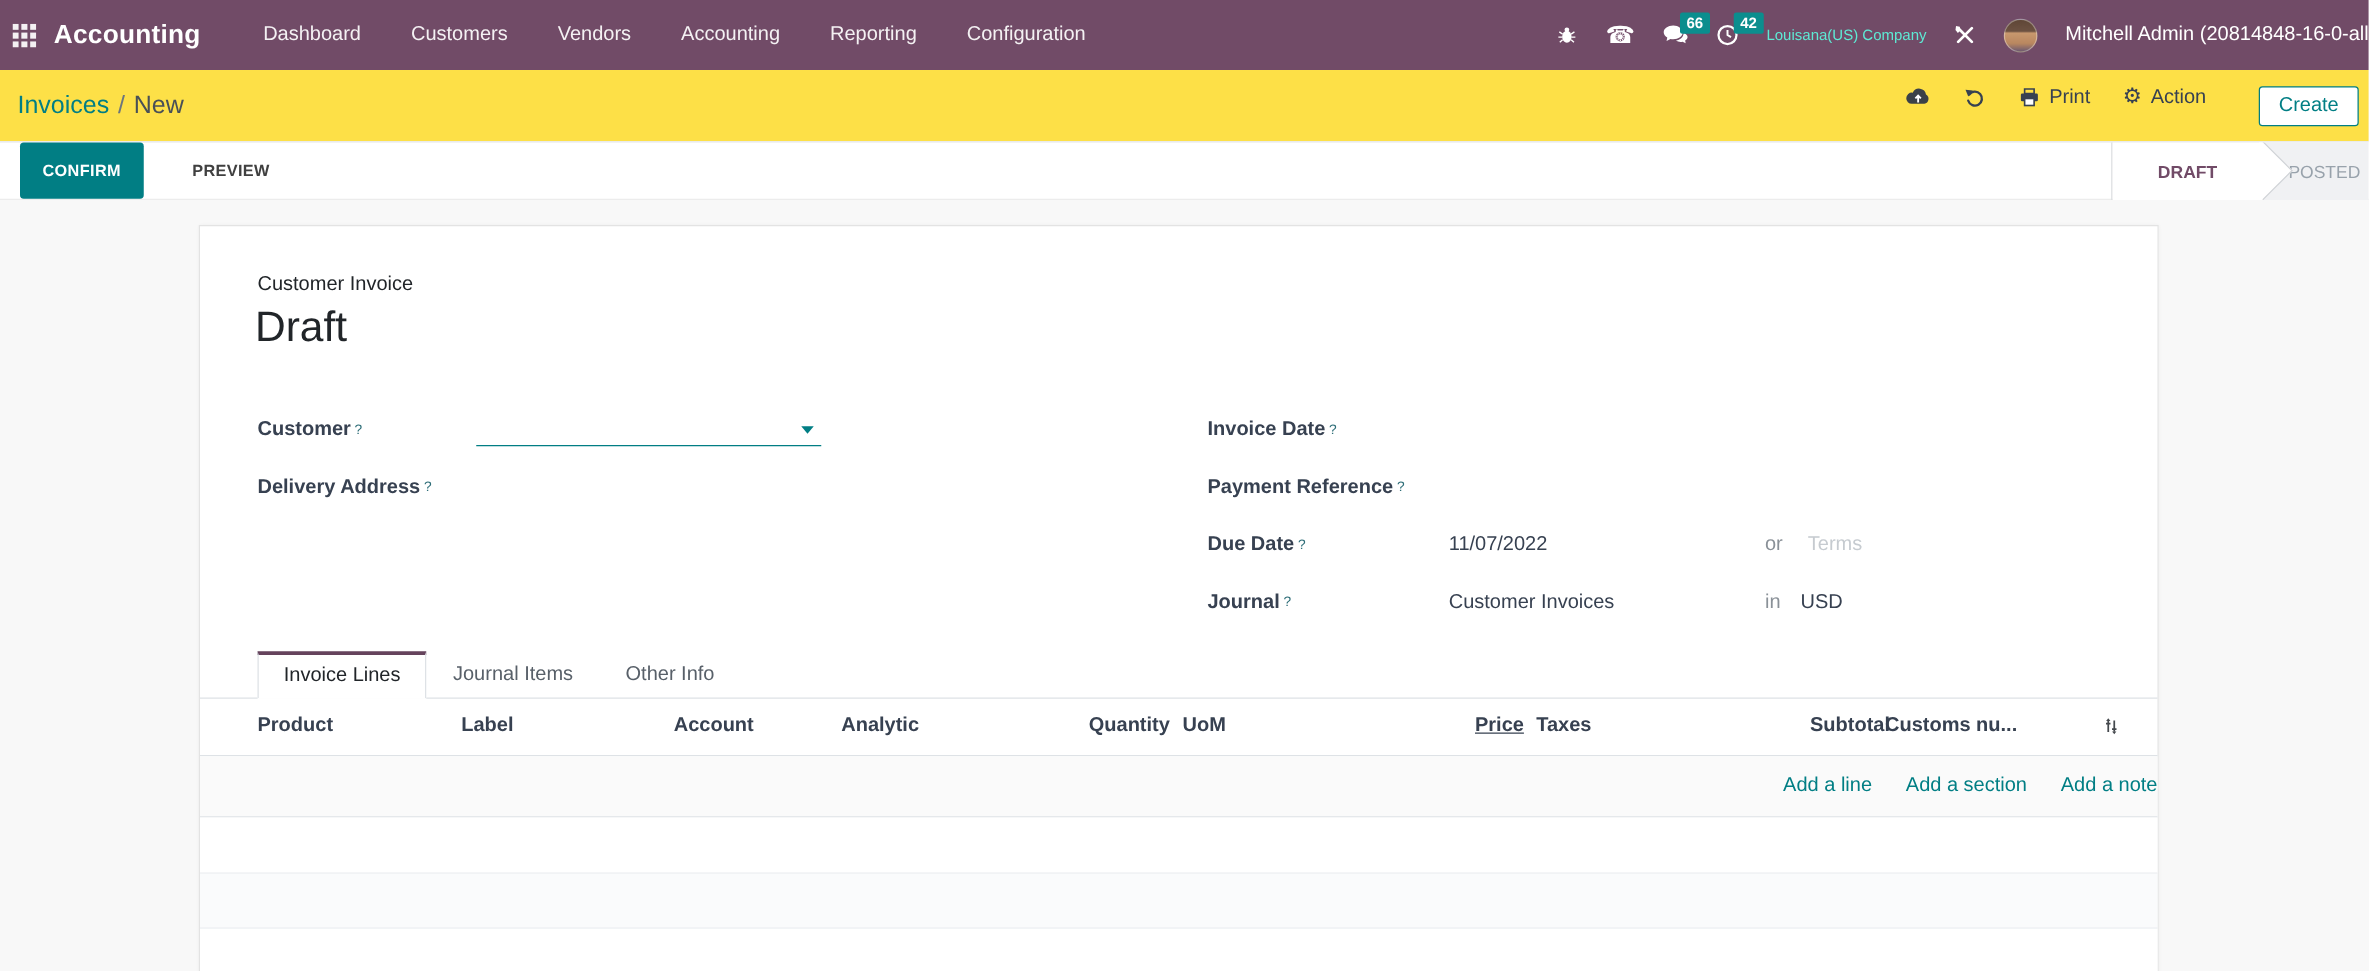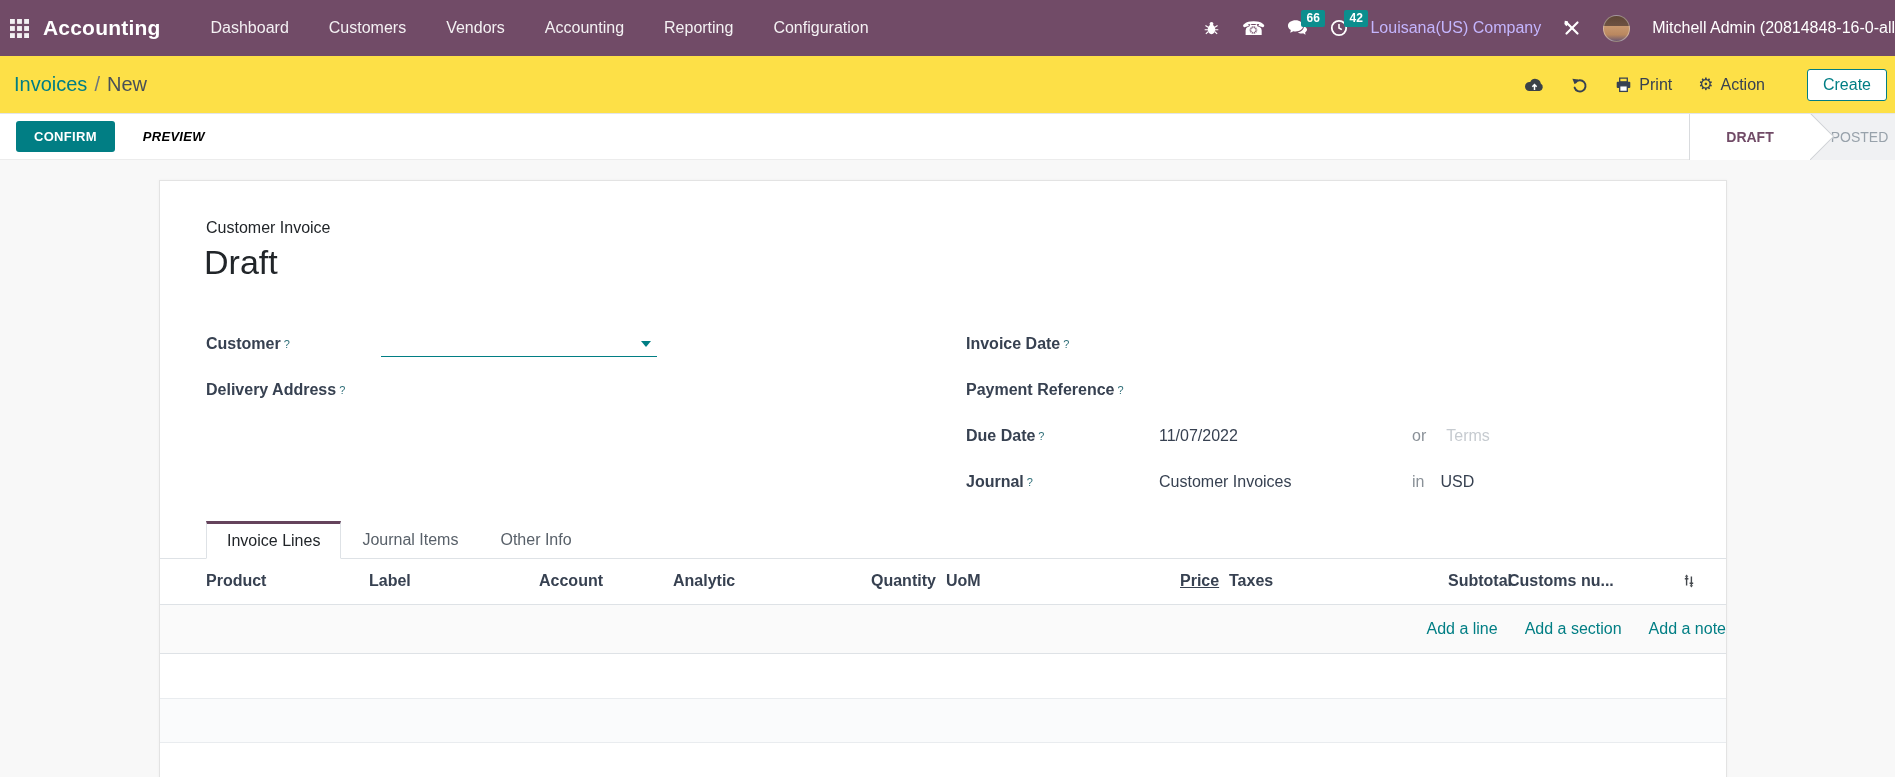--- a/index.html
+++ b/index.html
@@ -12,49 +12,49 @@
   .tb-left { display:flex; align-items:center; gap:14px; }
   .apps-btn { display:flex; align-items:center; cursor:pointer; }
   .brand { color:#fff; font-size:21px; font-weight:bold; letter-spacing:.2px; }
   .tb-menu { display:flex; align-items:center; gap:40px; margin-left:36px; }
   .tb-menu a { color:rgba(255,255,255,.92); font-size:16px; text-decoration:none; cursor:pointer; }
   .tb-right { margin-left:auto; display:flex; align-items:center; gap:22px; padding-left:20px; }
   .tb-ico { position:relative; display:flex; align-items:center; cursor:pointer; }
   .glyph-phone { color:#fff; font-size:19px; font-family:"DejaVu Sans", sans-serif; line-height:1; }
   .badge { position:absolute; top:-9px; left:14px; background:#0b8e8e; color:#fff;
            font-size:12px; font-weight:bold; padding:1px 5px 2px; border-radius:2px; line-height:1.2; }
-  .company { color:#c4b5fd; font-size:16px; cursor:pointer; }
+  .company { color:#5eead4; font-size:12px; cursor:pointer; }
   .avatar { width:27px; height:27px; border-radius:50%; flex:0 0 27px;
             background:linear-gradient(180deg,#5f4636 0%,#6d5242 38%,#c9996f 40%,#b9875f 75%,#6d5a70 100%);
             border:1px solid rgba(255,255,255,.35); cursor:pointer; }
   .username { color:#fff; font-size:16px; cursor:pointer; }
 
   
   .control-row { height:57px; background:#fde047; display:flex; align-items:center;
                  padding:0 8px 0 14px; }
   .breadcrumb { font-size:20px; display:flex; align-items:center; gap:7px; }
   .breadcrumb .bc-link { color:#017E84; cursor:pointer; }
   .breadcrumb .bc-sep { color:#6c757d; }
   .breadcrumb .bc-cur { color:#495057; }
-  .cr-right { margin-left:auto; display:flex; align-items:center; gap:26px; }
+  .cr-right { margin-left:auto; display:flex; align-items:flex-start; gap:26px; }
   .icon-btn { display:flex; align-items:center; gap:7px; cursor:pointer; color:#374151; font-size:16px; }
   .gear-glyph { font-family:"DejaVu Sans", sans-serif; font-size:17px; line-height:1; color:#374151; }
   .btn-create { margin-left:16px; border:1px solid #017E84; color:#017E84; background:#fff;
                 font-size:16px; padding:6px 15px; border-radius:3px; cursor:pointer;
                 font-family:"Liberation Sans", sans-serif; }
 
   
   .status-row { height:47px; background:#fff; border-top:1px solid #e3e5e8;
-                border-bottom:1px solid #ececec; display:flex; align-items:center; padding-left:16px; }
+                border-bottom:1px solid #ececec; display:flex; padding-left:16px; }
   .btn-confirm { background:#017E84; color:#fff; border:none; font-weight:bold; font-size:13px;
                  letter-spacing:.3px; padding:8px 18px; border-radius:3px; cursor:pointer;
                  font-family:"Liberation Sans", sans-serif; }
-  .btn-preview { background:none; border:none; color:#000000; font-weight:bold; font-size:13px;
-                 letter-spacing:.3px; margin-left:28px; cursor:pointer;
-                 font-family:"Liberation Sans", sans-serif;font-style:italic; }
+  .btn-preview { background:none; border:none; color:#404040; font-weight:bold; font-size:13px;
+                 letter-spacing:.3px; margin-left:39px; cursor:pointer;
+                 font-family:"Liberation Sans", sans-serif; }
   .steps { margin-left:auto; height:46px; display:flex; position:relative; overflow:hidden;
            border-left:1px solid #d9dbde; }
   .step { display:flex; align-items:center; justify-content:center; font-size:14px; cursor:pointer; }
   .step-draft { width:120px; background:#fff; color:#714B67; font-weight:bold; z-index:2; }
   .step-posted { width:85px; background:#f0f1f3; color:#98a2ab; padding-left:14px; }
   .step-arrow { position:absolute; left:102px; top:5px; width:35px; height:35px; background:#fff;
                 border-top:1px solid #cfd2d6; border-right:1px solid #cfd2d6;
                 transform:rotate(45deg); z-index:1; }
 
   

